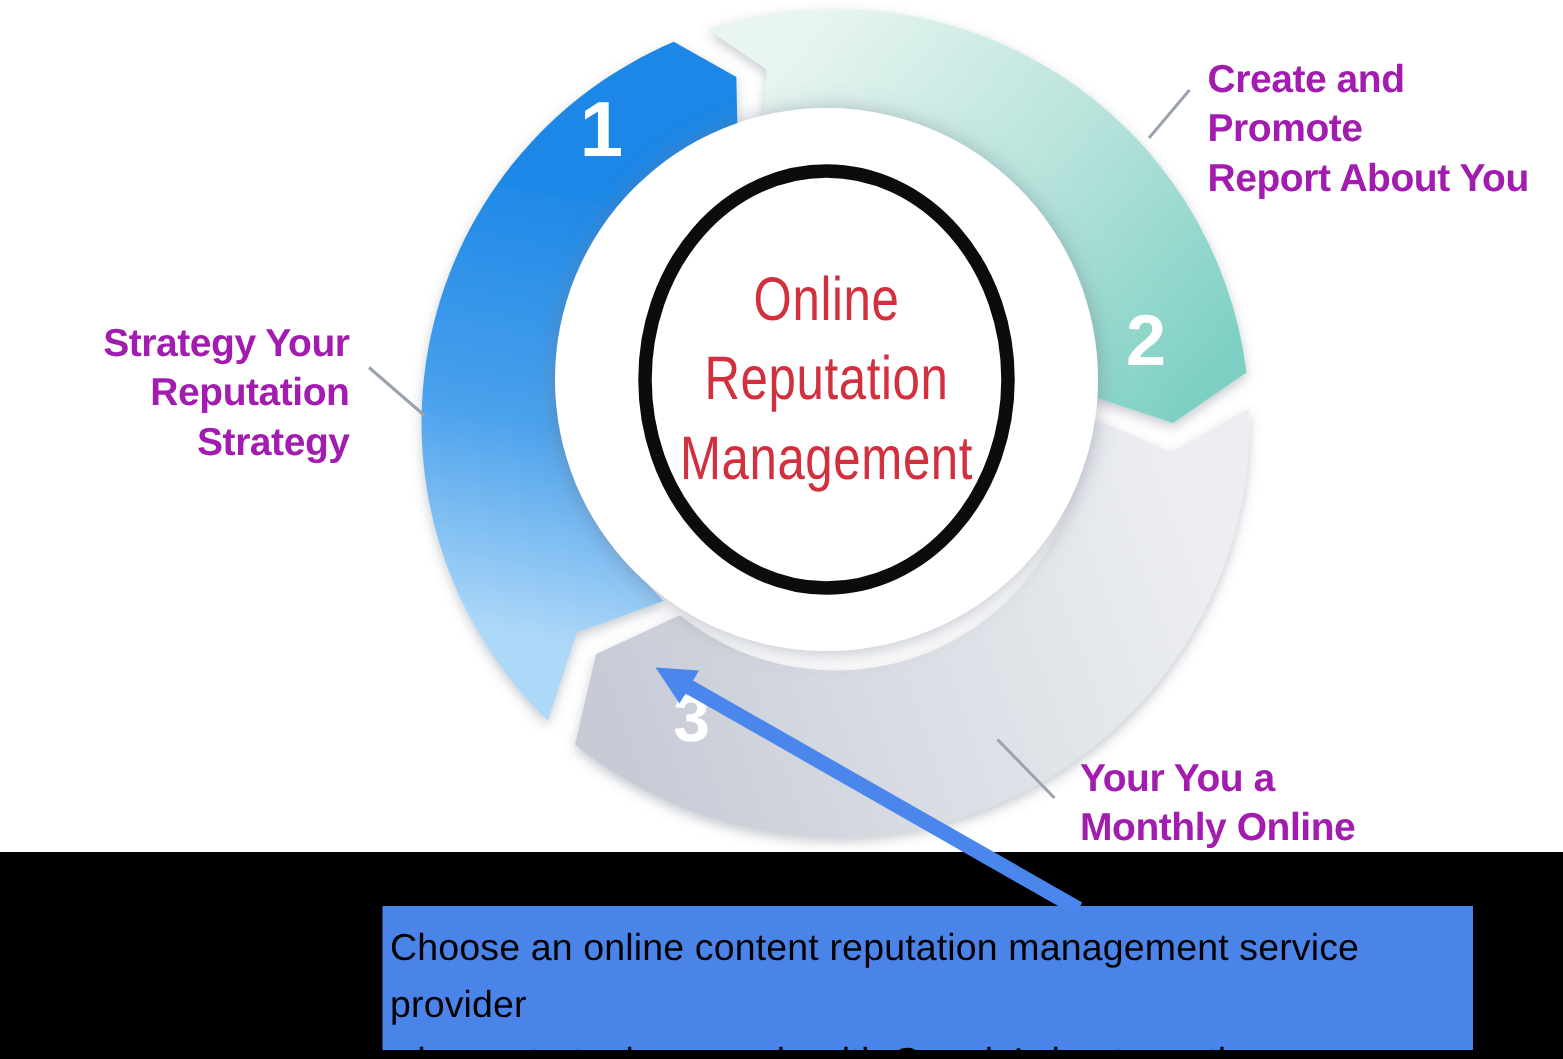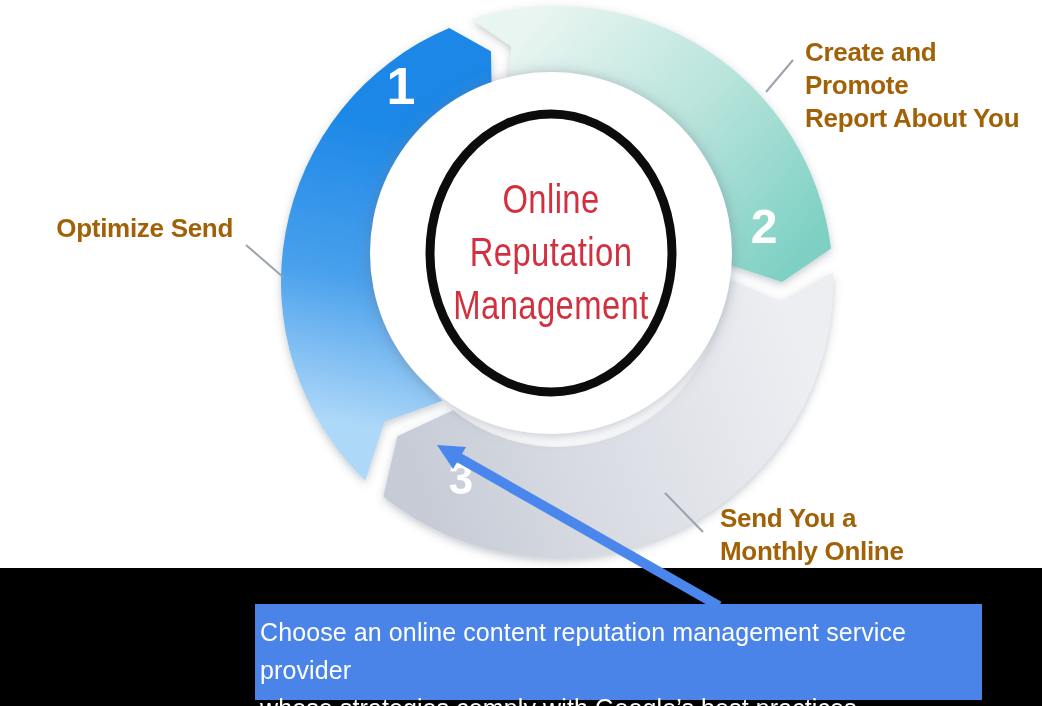--- a/index.html
+++ b/index.html
@@ -3,28 +3,28 @@
 <meta charset="utf-8">
 <style>
   html,body{margin:0;padding:0;background:#ffffff;}
   .stage{
     position:relative;width:1042px;height:706px;overflow:hidden;
     background:#ffffff;font-family:"Liberation Sans",sans-serif;
   }
   .band{position:absolute;left:0;top:568px;width:1042px;height:138px;background:#000000;}
   .callout{
     position:absolute;left:255px;top:604px;width:727px;height:96px;
-    background:#4a84e8;color:#ffffff;box-sizing:border-box;
+    background:#4a84e8;color:#000000;box-sizing:border-box;
     padding:9px 6px 0 5px;font-size:25px;line-height:38px;letter-spacing:0.1px;
   }
   .callout span{display:block;}
   .diagram-svg{position:absolute;left:0;top:0;width:1042px;height:706px;}
   .num{font-family:"Liberation Sans",sans-serif;font-weight:700;fill:#ffffff;}
   .side-label{
-    position:absolute;color:#a16207;font-weight:700;font-size:26px;
+    position:absolute;color:#a21caf;font-weight:700;font-size:26px;
     line-height:33px;letter-spacing:-0.3px;
   }
   .side-label span{display:block;}
   .lbl-optimize{left:0;top:212px;width:233px;text-align:right;}
   .lbl-create{left:805px;top:36px;text-align:left;}
   .lbl-send{left:720px;top:502px;text-align:left;}
   .center-title{
     position:absolute;left:551px;top:173px;width:320px;margin-left:-160px;
     text-align:center;color:#d3303f;font-size:41px;line-height:53px;font-weight:400;
     transform:scaleX(0.8);letter-spacing:0.5px;
@@ -91,24 +91,25 @@
     <polygon points="437,445 466,447 453,469" fill="#4a86ec"></polygon>
   </svg>
 
   <div class="center-title">
     <div>Online</div>
     <div>Reputation</div>
     <div>Management</div>
   </div>
 
   <div class="side-label lbl-optimize">
-    <span>Optimize Send</span>
+    <span>Strategy Your</span>
+    <span>Reputation Strategy</span>
   </div>
   <div class="side-label lbl-create">
     <span>Create and Promote</span>
     <span>Report About You</span>
   </div>
   <div class="side-label lbl-send">
-    <span>Send You a</span>
+    <span>Your You a</span>
     <span>Monthly Online</span>
   </div>
 
 </div>
 
 </body></html>

